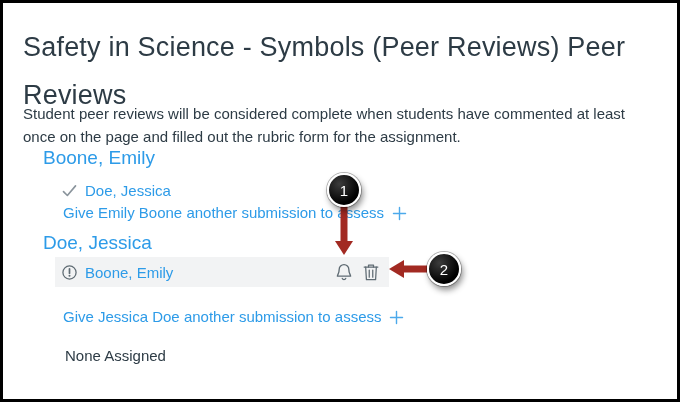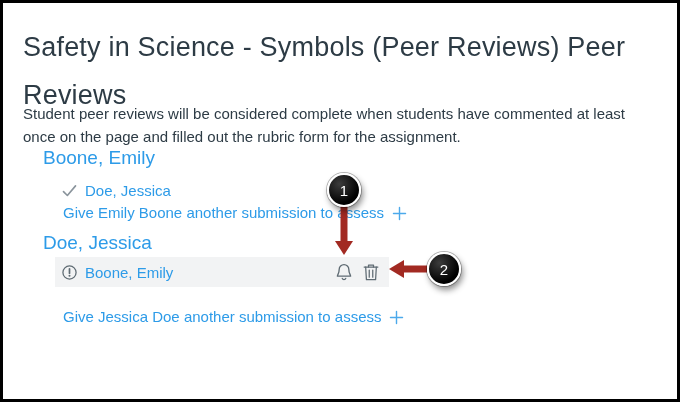--- a/index.html
+++ b/index.html
@@ -154,20 +154,21 @@
   <a class="assign" style="left:60px;top:304px">
     <span>Give Jessica Doe another submission to assess</span>
     <span class="icon plus">
       <svg width="17" height="17" viewBox="0 0 24 24" fill="none" stroke="currentColor" stroke-width="2" stroke-linecap="round">
           <path d="M12 3.5v17M3.5 12h17"></path>
         </svg>
     </span>
   </a>
 
 
+  <span class="none-assigned" style="left:62px;top:344px">None Assigned</span>
 
 
   <svg class="overlay" width="680" height="402" viewBox="0 0 680 402">
     <g>
       <line x1="341" y1="201" x2="341" y2="240" stroke-width="7"></line>
       <polygon points="332,238 350,238 341,252"></polygon>
     </g>
     <g>
       <line x1="424" y1="266" x2="399" y2="266" stroke-width="7"></line>
       <polygon points="401,257 401,275 386,266"></polygon>

